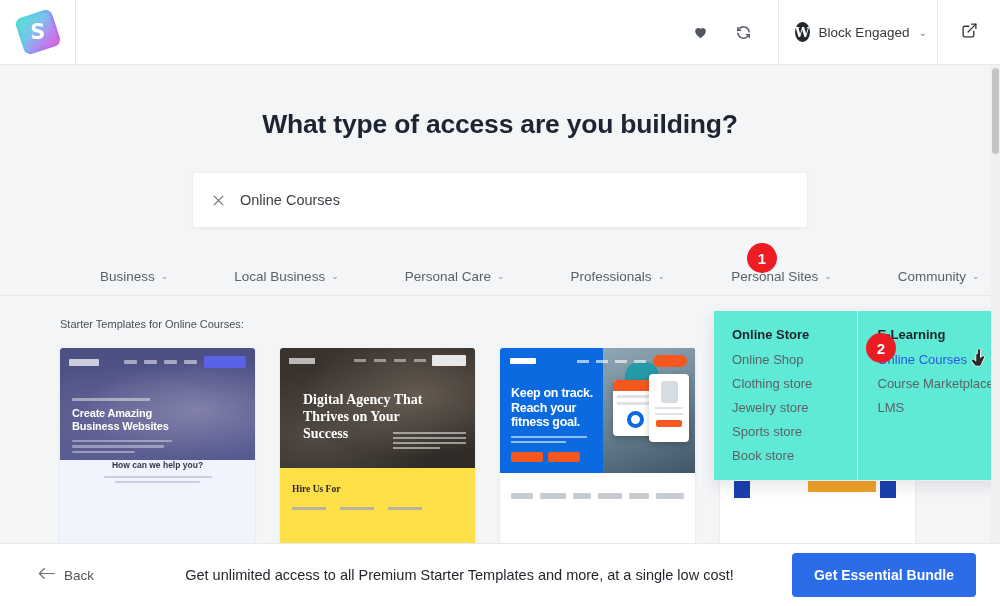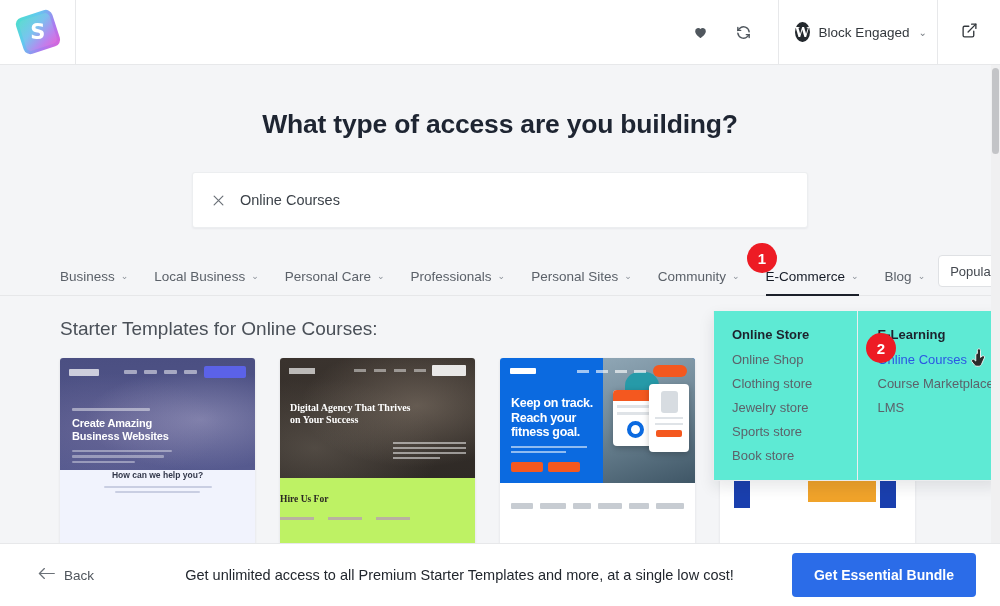--- a/index.html
+++ b/index.html
@@ -71,39 +71,39 @@
 
   
   .tabs-row {
     margin-top: 26px; height: 42px; padding: 0 60px;
     display: flex; align-items: flex-end; gap: 0;
     border-bottom: 1px solid #e6e7e9; position: relative;
   }
   .tab {
     display: flex; align-items: center; gap: 6px; padding: 0 13px 12px 13px;
     font-size: 13.5px; color: #5b6169; cursor: pointer; white-space: nowrap;
-    position: relative; line-height: 1;
+    position: relative; line-height: 1; margin-left: 40px;
   }
   .tab:first-child { padding-left: 0; }
   .tab .tcaret { font-size: 9px; color: #8a9098; }
   .tab.active { color: #151b26; font-weight: 400; }
   .tab.active::after {
     content: ""; position: absolute; left: 13px; right: 13px; bottom: -1px;
     height: 2px; background: #1b202a;
   }
   .popular-select {
     margin-left: auto; margin-bottom: 8px; height: 32px; min-width: 93px;
     background: #fff; border: 1px solid #dfe1e4; border-radius: 4px;
     display: flex; align-items: center; justify-content: space-between;
     padding: 0 11px; gap: 14px; font-size: 13px; color: #43484f; cursor: pointer;
   }
 
   
   .section-label {
-    padding: 22px 0 0 60px; font-size: 19px; color: #4a5058;
+    padding: 22px 0 0 60px; font-size: 11px; color: #4a5058;
   }
   .cards {
     display: flex; gap: 25px; padding: 18px 0 0 60px;
   }
   .card {
     width: 195px; height: 230px; background: #fff; border-radius: 3px;
     box-shadow: 0 1px 3px rgba(20,25,35,.09); overflow: hidden; cursor: pointer;
     flex: 0 0 auto;
   }
 
@@ -131,26 +131,26 @@
   
   .t2-hero{height:120px;background:linear-gradient(180deg,#3a332e 0%,#2f2a26 100%);position:relative;overflow:hidden;}
   .t2-hero::after{content:"";position:absolute;inset:0;background:
     radial-gradient(ellipse at 70% 40%, rgba(160,145,130,.45) 0%, rgba(47,42,38,0) 60%),
     radial-gradient(ellipse at 18% 75%, rgba(140,130,118,.35) 0%, rgba(47,42,38,0) 55%);}
   .t2-nav{position:absolute;top:7px;left:9px;right:9px;display:flex;align-items:center;gap:6px;z-index:2;}
   .t2-logo{width:26px;height:6px;background:rgba(255,255,255,.66);}
   .t2-links{margin-left:auto;display:flex;gap:8px;}
   .t2-links i{display:block;width:12px;height:3px;background:rgba(255,255,255,.45);}
   .t2-btn{width:34px;height:11px;background:rgba(255,255,255,.88);border-radius:1px;}
-  .t2-h{position:absolute;left:10px;top:44px;z-index:2;width:122px;color:#fff;
-    font-family:"Liberation Serif",serif;font-size:10px;font-weight:700;line-height:1.2;}
+  .t2-h{position:absolute;left:23px;top:44px;z-index:2;width:122px;color:#fff;
+    font-family:"Liberation Serif",serif;font-size:14px;font-weight:700;line-height:1.2;}
   .t2-p{position:absolute;right:9px;top:84px;z-index:2;width:73px;}
   .t2-p i{display:block;height:2px;background:rgba(255,255,255,.5);margin-bottom:3px;}
   .t2-p .b{margin-top:6px;width:28px;height:7px;background:rgba(255,255,255,.65);}
-  .t2-lower{height:110px;background:#bef264;padding:16px 0 0;}
+  .t2-lower{height:110px;background:#fde047;padding:16px 12px 0;}
   .t2-lower h4{font-family:"Liberation Serif",serif;font-size:9.5px;color:#2b2723;font-weight:700;}
   .t2-cols{margin-top:13px;display:flex;gap:14px;}
   .t2-cols i{display:block;width:34px;height:3px;background:#b9b2a0;}
 
   
   .t3-hero{height:125px;background:#0b6ae0;position:relative;overflow:hidden;}
   .t3-nav{position:absolute;top:7px;left:10px;right:8px;display:flex;align-items:center;gap:6px;z-index:3;}
   .t3-logo{width:26px;height:6px;background:#fff;border-radius:1px;}
   .t3-links{margin-left:auto;display:flex;gap:7px;align-items:center;}
   .t3-links i{display:block;width:12px;height:3px;background:rgba(255,255,255,.62);}

